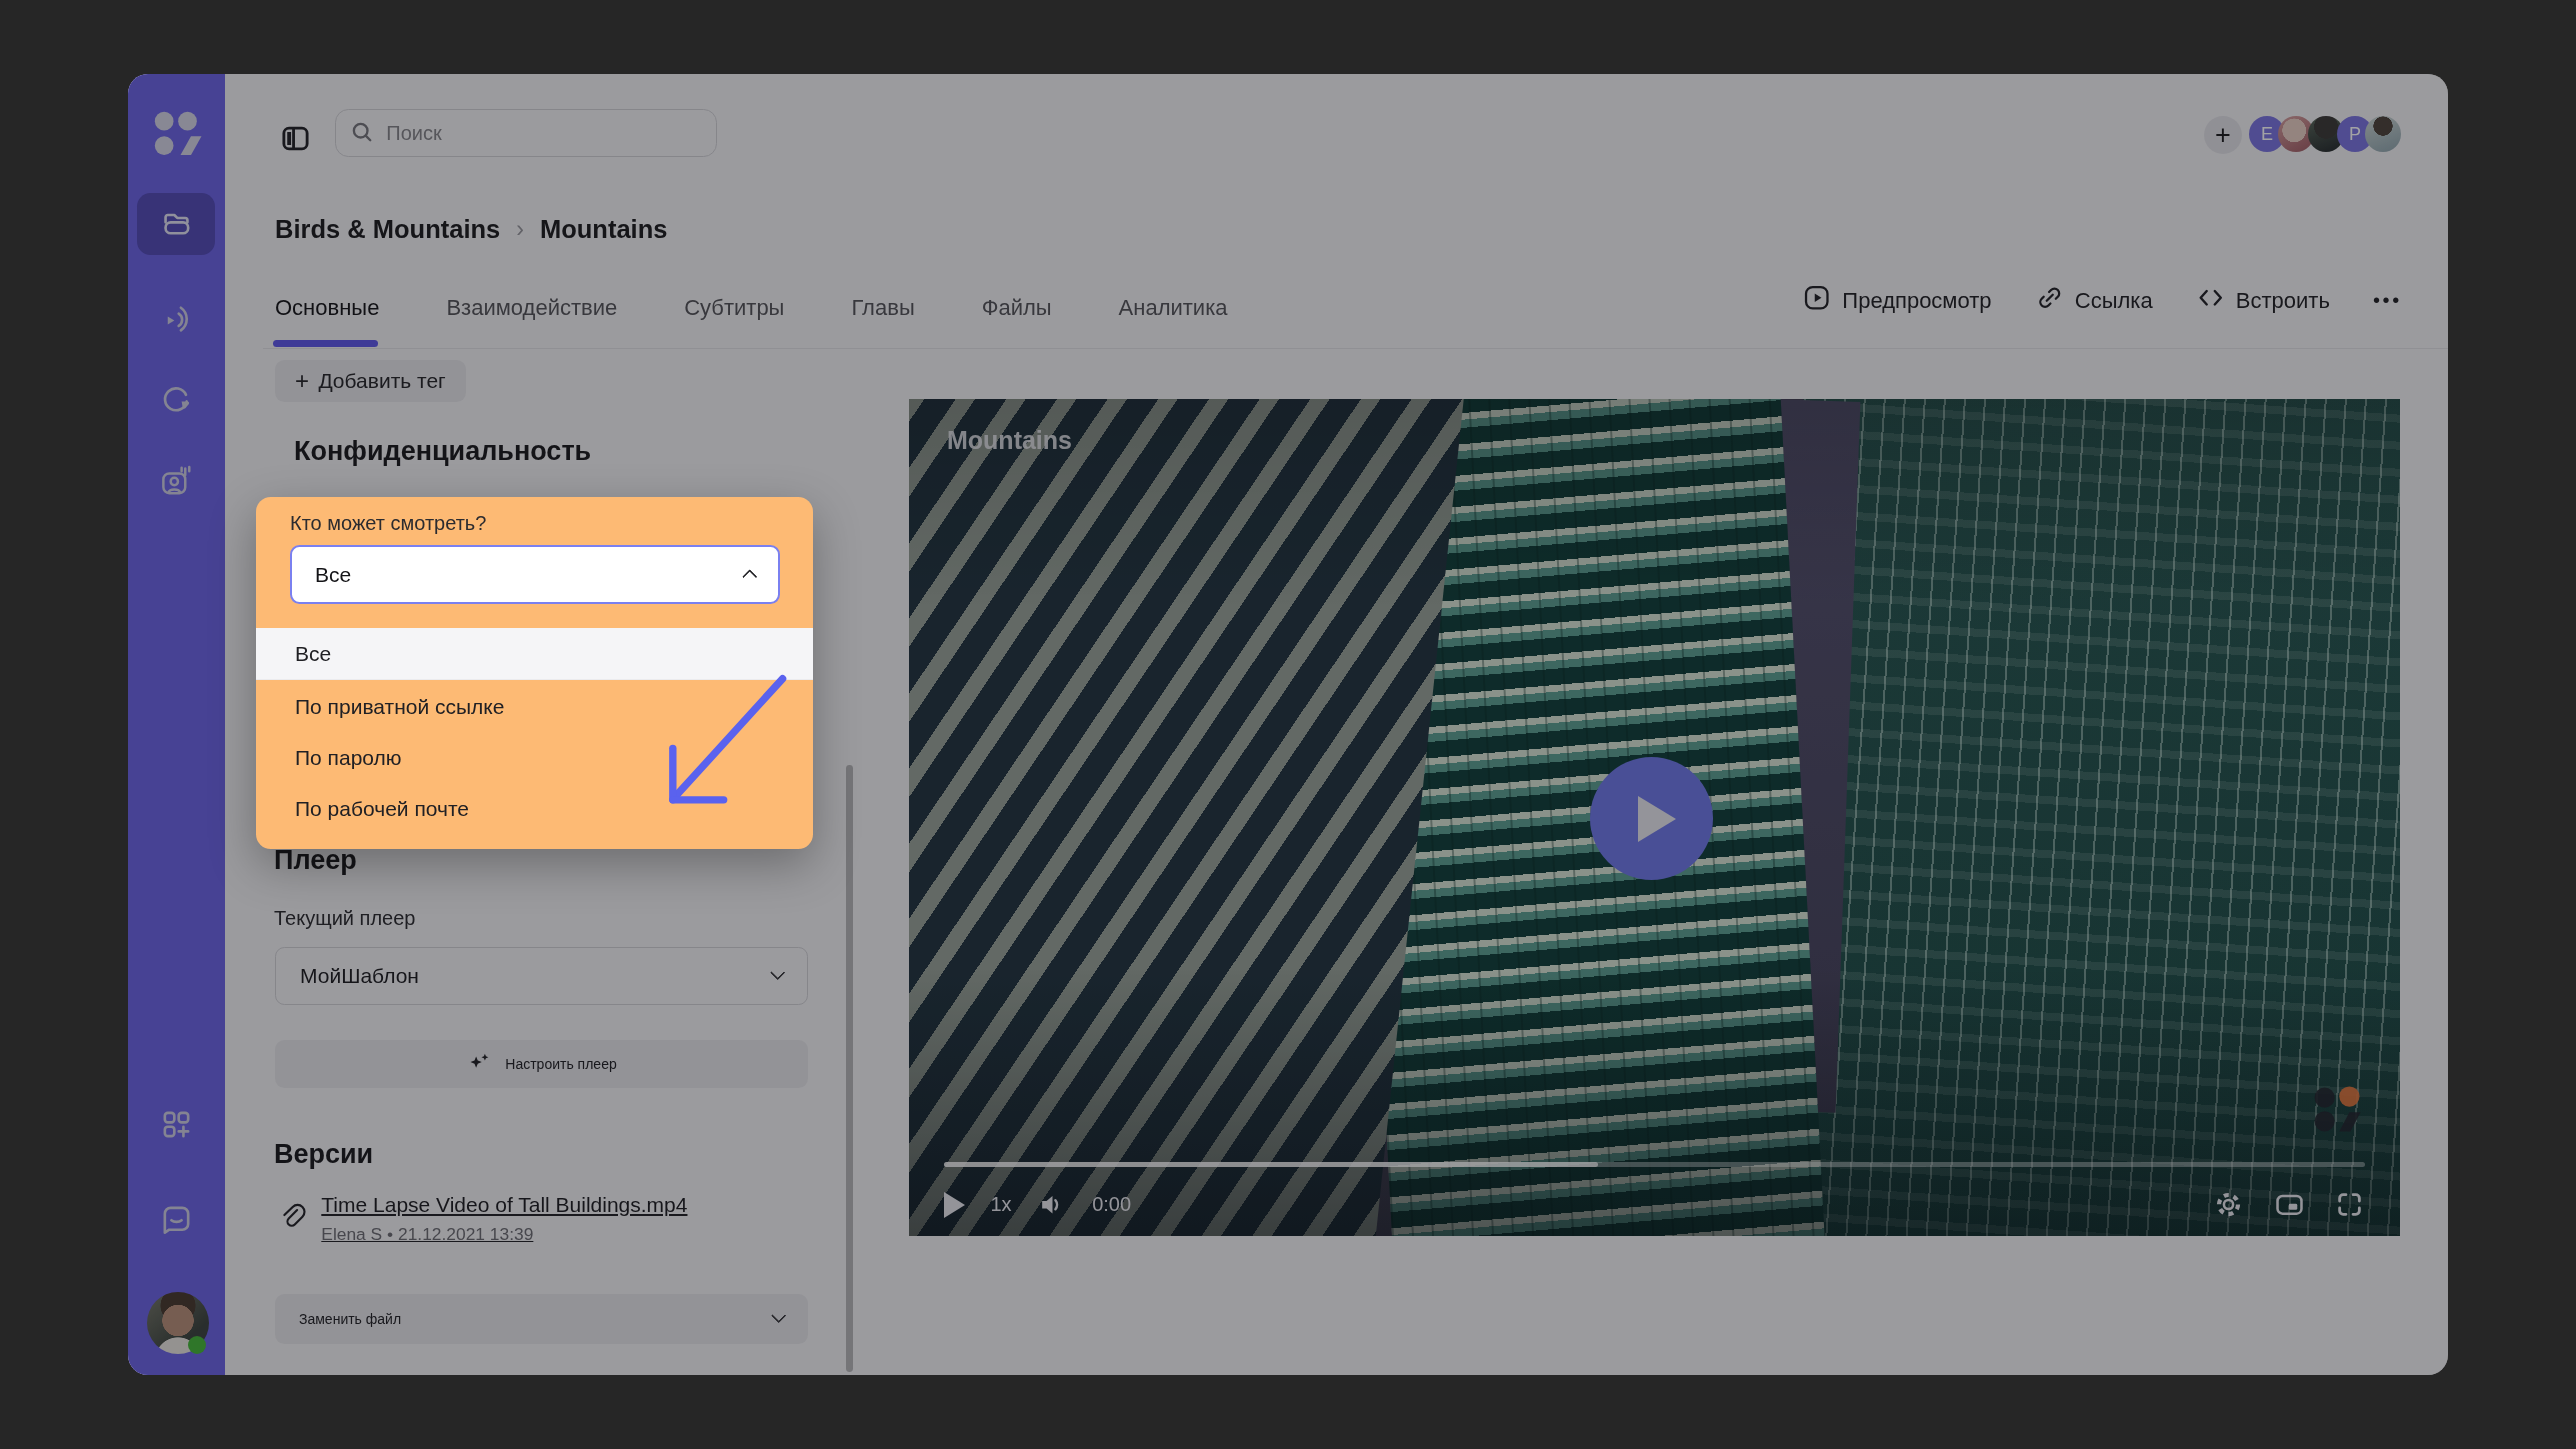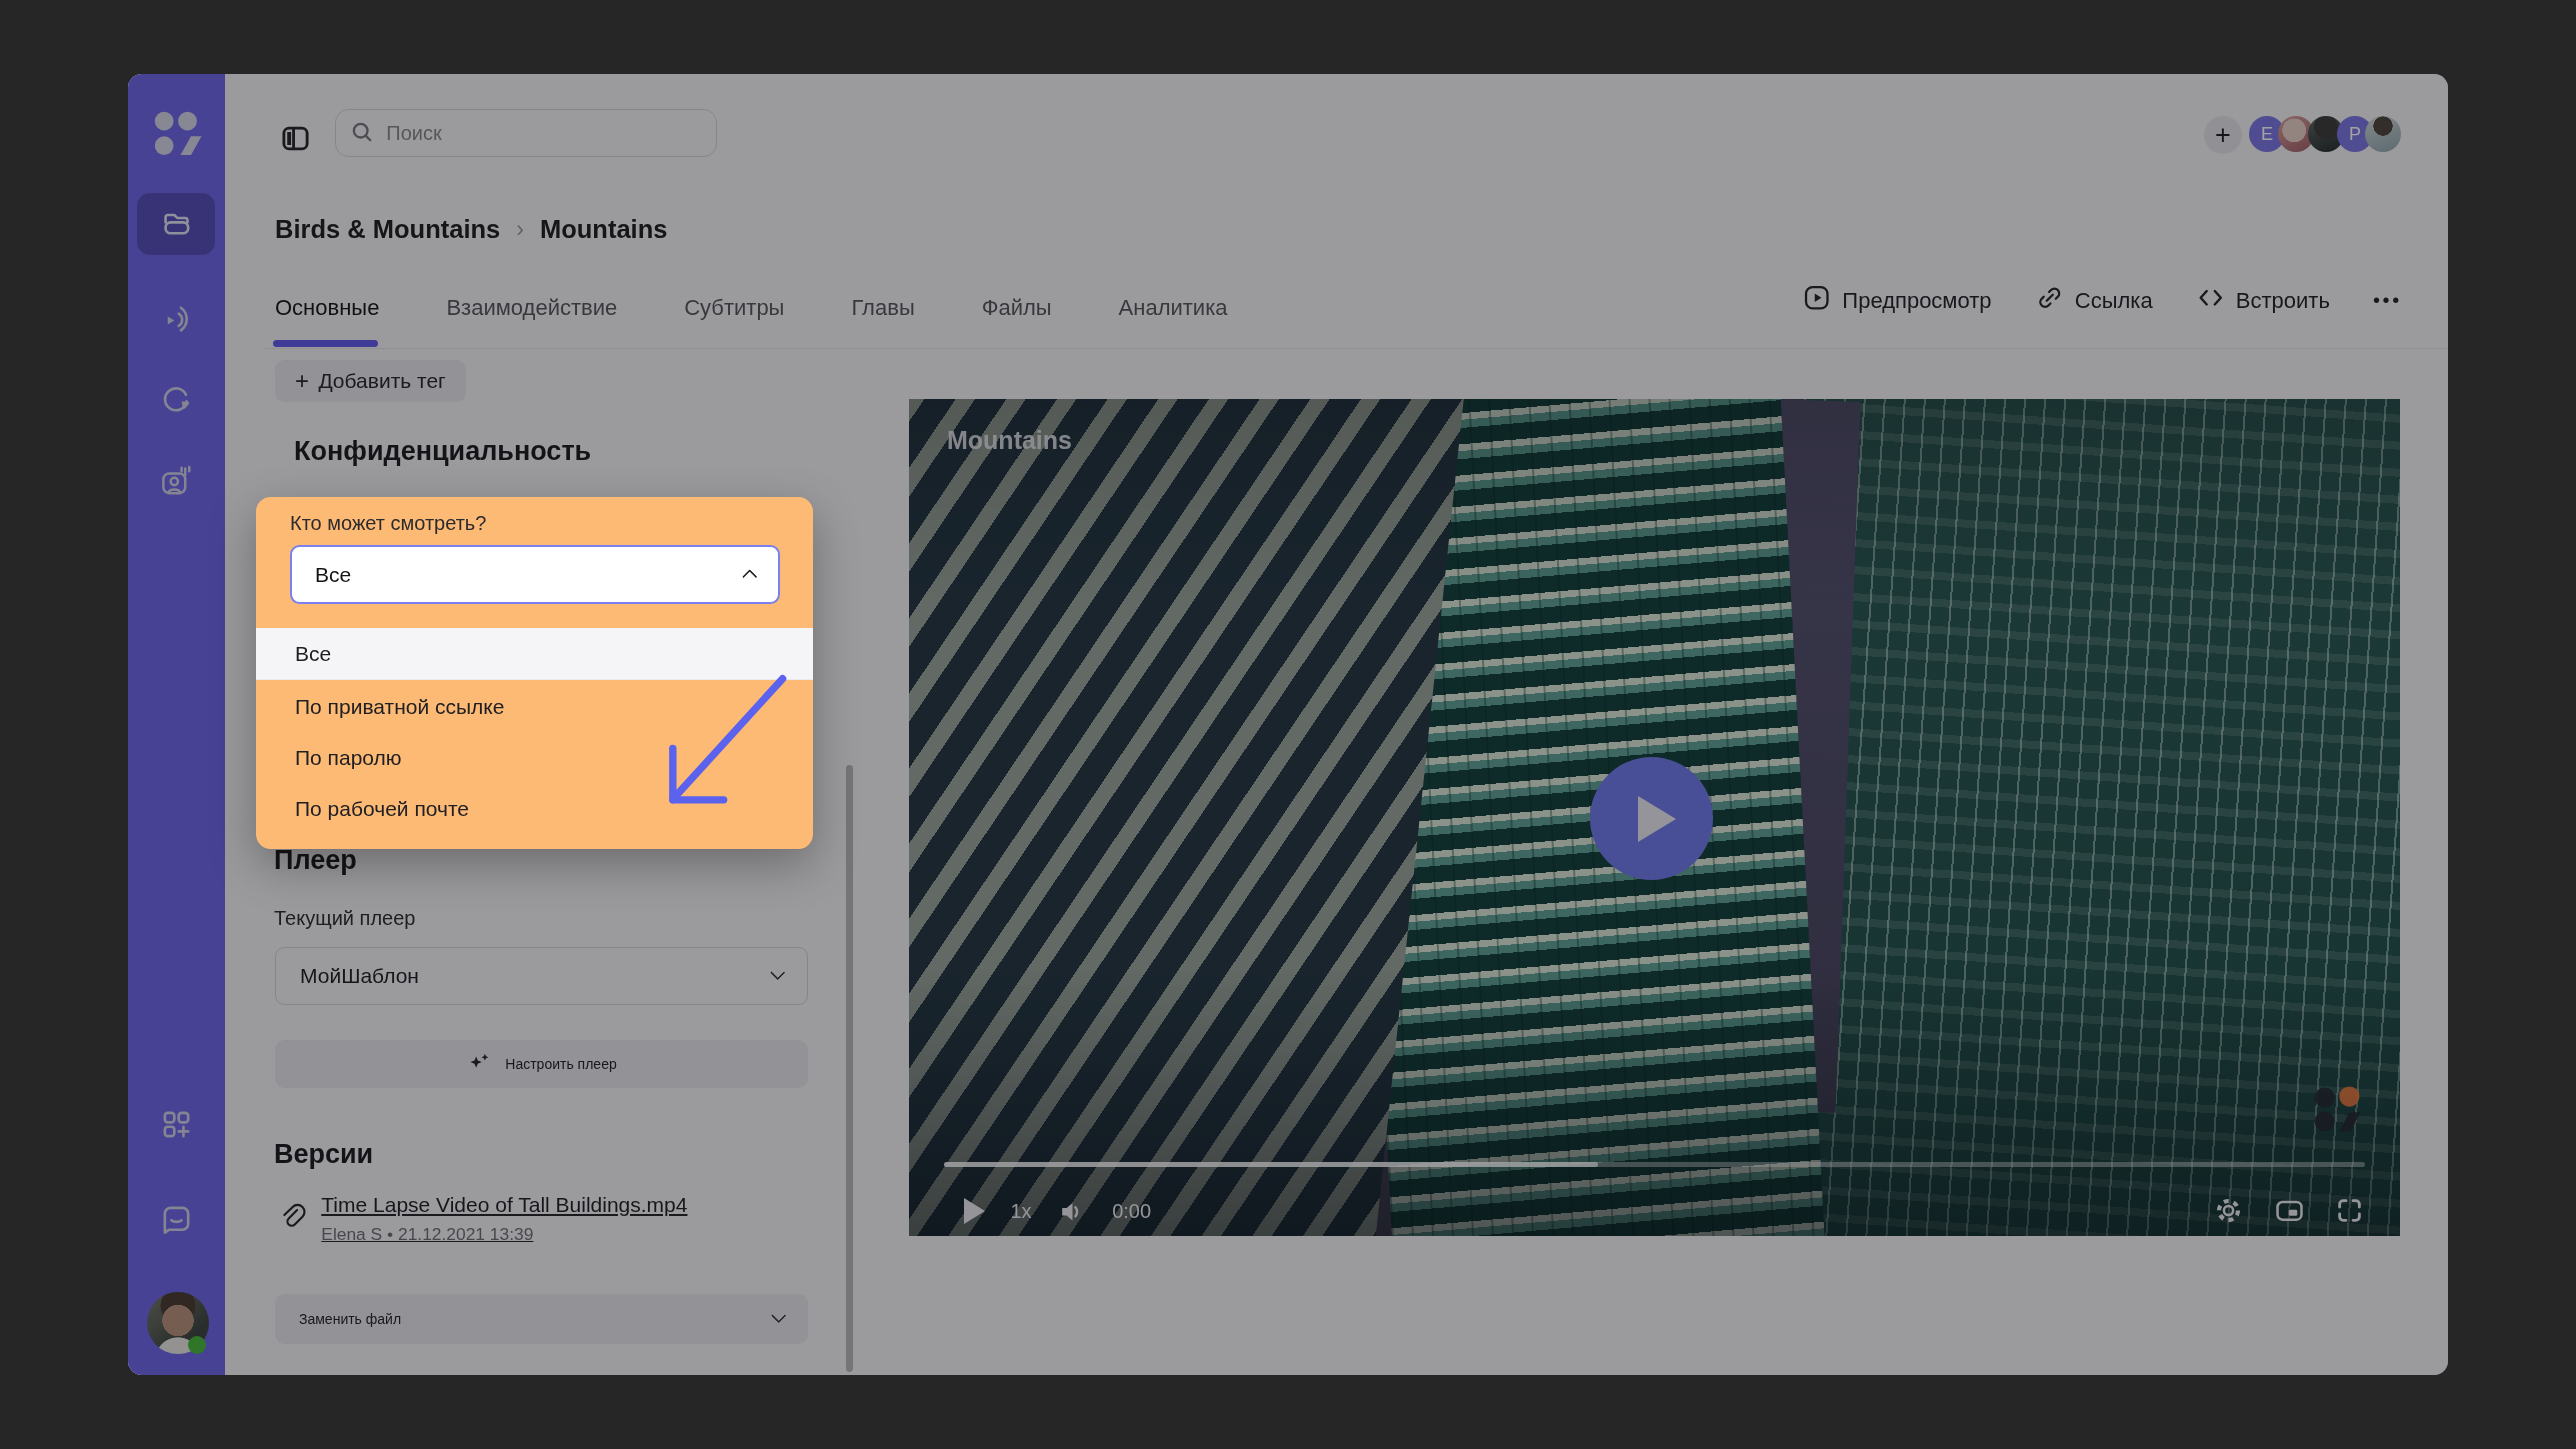--- a/index.html
+++ b/index.html
@@ -1,21 +1,21 @@
 <!DOCTYPE html>
 <html style="font-size:10.7px"><head>
 <meta charset="utf-8">
 <style>
   html,body{margin:0;padding:0;width:2576px;height:1449px;overflow:hidden;background:#262626;
     font-family:"Liberation Sans","DejaVu Sans",sans-serif;-webkit-font-smoothing:antialiased;}
   *{box-sizing:border-box;}
 
   
   .win{position:absolute;left:128px;top:74px;width:2320px;height:1301px;background:#f4f4f6;
-    border-radius:14px;overflow:hidden;}
+    border-radius:20px;overflow:hidden;}
 
   
   .sidebar{position:absolute;left:0;top:0;width:97px;height:1301px;background:#6c64e6;}
   .side-logo{position:absolute;left:21px;top:32px;width:56px;height:56px;}
   .nav-item{position:absolute;left:9.4px;width:78px;height:62px;display:flex;align-items:center;justify-content:center;border-radius:13.4px;color:#d7d7ea;}
   .nav-item.active{background:rgba(20,14,60,.28);}
   .nav-item svg{display:block;}
   .side-avatar{position:absolute;left:19px;top:1218px;width:62px;height:62px;border-radius:50%;overflow:hidden;
     background:
       radial-gradient(circle at 50% 110%, #e8e6df 0 30%, transparent 31%),
@@ -95,21 +95,21 @@
       repeating-linear-gradient(178deg,#d9e6d6 0 6.7px,#5da092 6.7px 14.8px,#11403a 14.8px 31px);}
   .b-left{left:-4%;top:-5%;width:38%;height:115%;transform:rotate(6deg);
     background:repeating-linear-gradient(118deg,#99a399 0 16px,#223540 16px 42px);}
   .v-vig{left:0;top:0;width:100%;height:100%;background:linear-gradient(180deg,rgba(0,0,0,.15),transparent 25%,transparent 68%,rgba(6,12,16,.45));}
   .v-title{position:absolute;left:38px;top:27px;font-size:25px;font-weight:600;color:#e2e3e7;opacity:.9;}
   .v-play{position:absolute;left:681px;top:358px;width:123px;height:123px;border-radius:50%;background:#707ae8;
     display:flex;align-items:center;justify-content:center;}
   .v-play .tri{width:0;height:0;border-left:38px solid #e9e9ef;border-top:23px solid transparent;border-bottom:23px solid transparent;margin-left:10.7px;}
   .v-progress{position:absolute;left:35px;right:35px;top:763px;height:4.7px;background:rgba(255,255,255,.38);border-radius:2.7px;}
   .v-loaded{position:absolute;left:0;top:0;height:100%;width:46%;background:rgba(255,255,255,.75);border-radius:2.7px;}
-  .v-controls{position:absolute;left:35px;right:35px;top:784px;height:43px;display:flex;align-items:flex-end;color:#e8e8ee;margin-left:20px;}
+  .v-controls{position:absolute;left:35px;right:35px;top:784px;height:43px;display:flex;align-items:center;color:#e8e8ee;}
   .vc-left{display:flex;align-items:center;gap:25.5px;}
   .vc-right{margin-left:auto;display:flex;align-items:center;gap:29.5px;}
   .vc-play{width:0;height:0;border-left:21.5px solid #e8e8ee;border-top:13.4px solid transparent;border-bottom:13.4px solid transparent;}
   .vc-txt{font-size:20px;font-weight:500;}
   .wm{position:absolute;left:1401px;top:684px;width:54px;height:54px;opacity:.9;}
 </style>
 </head>
 <body>
 
 <div class="win">

